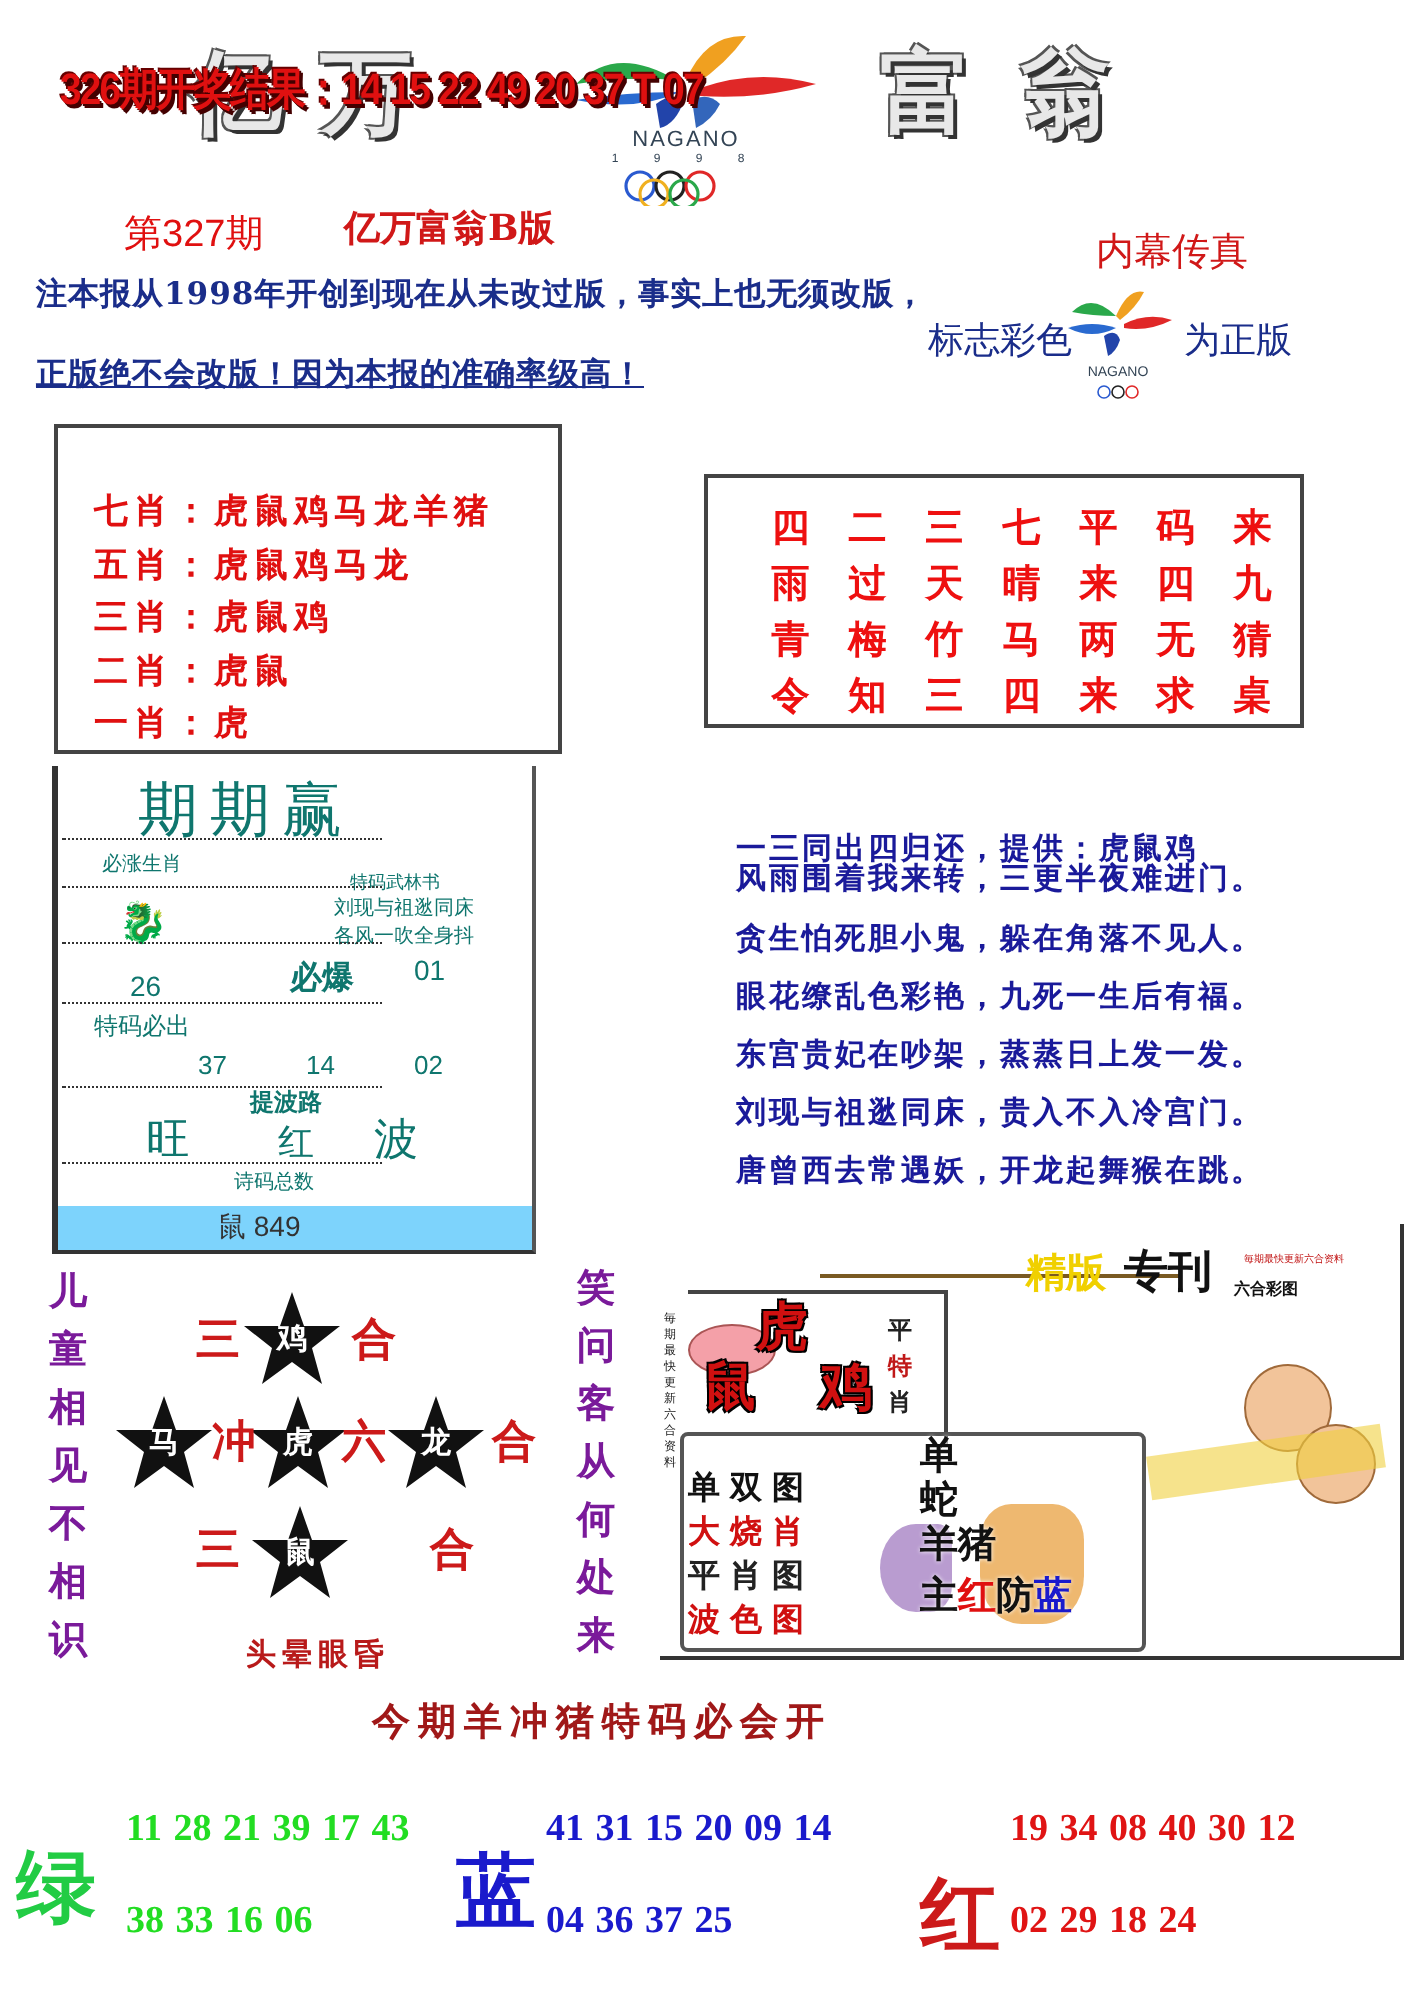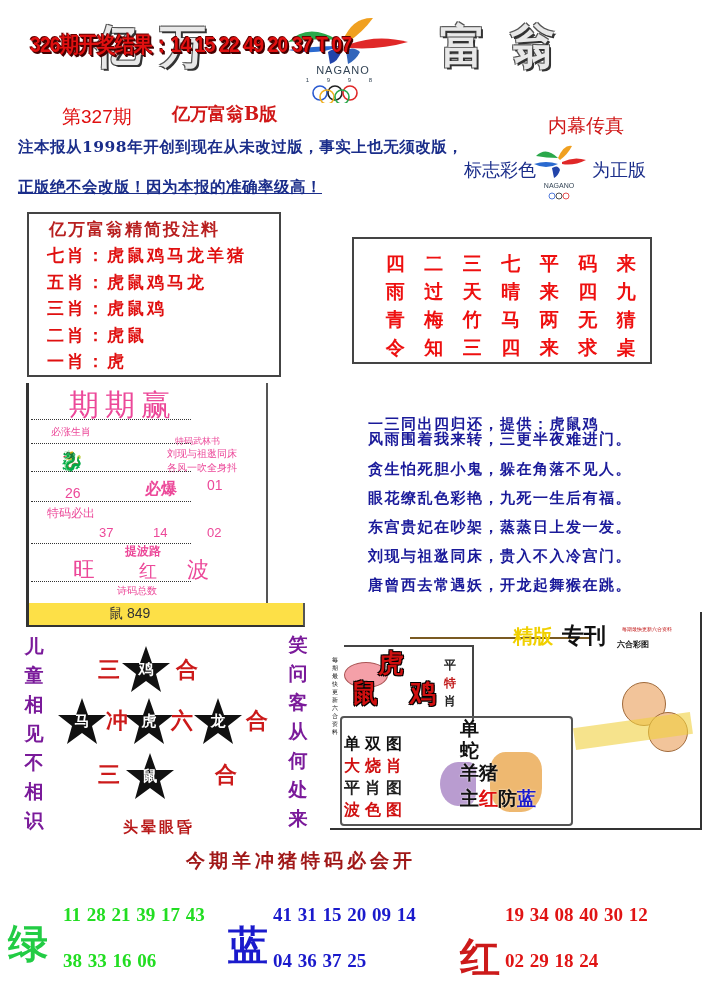--- a/index.html
+++ b/index.html
@@ -33,21 +33,21 @@
   .picks-title { position: absolute; left: 20px; top: 4px; font-size: 17px; color: #b82020; font-weight: bold; letter-spacing: 2px; }
   .pick-row { position: absolute; left: 18px; font-size: 17px; color: #e01010; font-weight: bold; letter-spacing: 3px; white-space: nowrap; }
 
   
   .grid-box { left: 352px; top: 237px; width: 300px; height: 127px; border: 2px solid #444; background: #fff; }
   .grid-row { position: absolute; left: 22px; display: flex; gap: 0; }
   .grid-row span { width: 38.5px; text-align: center; font-size: 19px; font-weight: bold; color: #ee1010; }
 
   
   .qq-box { left: 26px; top: 383px; width: 242px; height: 220px; border-left: 3px solid #333; border-right: 2px solid #555; background: #fff; }
-  .qq-box .t { position: absolute; color: #ec4899; }
+  .qq-box .t { position: absolute; color: #0f766e; }
   .qq-dots { position: absolute; left: 2px; height: 2px; border-top: 1px dotted #333; width: 160px; }
 
   
   .poem-line { left: 368px; font-size: 15px; color: #1a1a9a; font-weight: bold; letter-spacing: 1.5px; white-space: nowrap; }
 
   
   .vert { font-size: 19px; color: #7a1a9a; font-weight: bold; line-height: 29px; width: 24px; text-align: center; }
 
   
   .star { width: 50px; height: 48px; }
@@ -126,21 +126,20 @@
     <path d="M22 26 Q28 22 30 28 Q28 34 24 36Z" fill="#2244aa"></path>
     <text x="29" y="46" font-size="7" text-anchor="middle" fill="#345" font-family="Liberation Sans, sans-serif">NAGANO</text>
     <circle cx="22" cy="54" r="3" fill="none" stroke="#2a5ad0" stroke-width="0.8"></circle>
     <circle cx="29" cy="54" r="3" fill="none" stroke="#222" stroke-width="0.8"></circle>
     <circle cx="36" cy="54" r="3" fill="none" stroke="#e02828" stroke-width="0.8"></circle>
   </svg>
 </div>
 <div class="abs fax-right">为正版</div>
 
 <div class="abs picks-box">
-  <div class="picks-title">亿万富翁精简投注料</div>
   <div class="pick-row" style="top:30px;"><span>七肖：</span><span>虎鼠鸡马龙羊猪</span></div>
   <div class="pick-row" style="top:57px;"><span>五肖：</span><span>虎鼠鸡马龙</span></div>
   <div class="pick-row" style="top:83px;"><span>三肖：</span><span>虎鼠鸡</span></div>
   <div class="pick-row" style="top:110px;"><span>二肖：</span><span>虎鼠</span></div>
   <div class="pick-row" style="top:136px;"><span>一肖：</span><span>虎</span></div>
 </div>
 
 <div class="abs grid-box">
   <div class="grid-row" style="top:12px;">
     <span>四</span>
@@ -199,21 +198,21 @@
   <div class="t" style="left:124px; top:142px; font-family:'Liberation Sans',sans-serif; font-size:13px;">14</div>
   <div class="t" style="left:178px; top:142px; font-family:'Liberation Sans',sans-serif; font-size:13px;">02</div>
   <div class="qq-dots" style="top:160px;"></div>
   <div class="t" style="left:96px; top:160px; font-size:12px; font-weight:bold;">提波路</div>
   <div class="t" style="left:44px; top:172px; font-size:22px;">旺</div>
   <div class="t" style="left:110px; top:176px; font-size:18px;">红</div>
   <div class="t" style="left:158px; top:172px; font-size:22px;">波</div>
   <div class="qq-dots" style="top:198px;"></div>
   <div class="t" style="left:88px; top:201px; font-size:10px;">诗码总数</div>
 </div>
-<div class="abs" style="left:26px; top:603px; width:279px; height:24px; border-left:3px solid #333; border-right:2px solid #555; border-bottom:2px solid #333; background:#fde047;">
+<div class="abs" style="left:26px; top:603px; width:242px; height:24px; border-left:3px solid #333; border-right:2px solid #555; border-bottom:2px solid #333; background:#7dd3fc;">
   <div style="position:absolute; left:80px; top:2px; font-family:'Liberation Sans',sans-serif; font-size:14px; color:#333;">鼠 849</div>
 </div>
 
 <div class="abs poem-line" style="top:399px;margin-top:16px;">一三同出四归还，提供：虎鼠鸡</div>
 <div class="abs poem-line" style="top:430px;">风雨围着我来转，三更半夜难进门。</div>
 <div class="abs poem-line" style="top:460px;">贪生怕死胆小鬼，躲在角落不见人。</div>
 <div class="abs poem-line" style="top:489px;">眼花缭乱色彩艳，九死一生后有福。</div>
 <div class="abs poem-line" style="top:518px;">东宫贵妃在吵架，蒸蒸日上发一发。</div>
 <div class="abs poem-line" style="top:547px;">刘现与祖逖同床，贵入不入冷宫门。</div>
 <div class="abs poem-line" style="top:576px;">唐曾西去常遇妖，开龙起舞猴在跳。</div>

